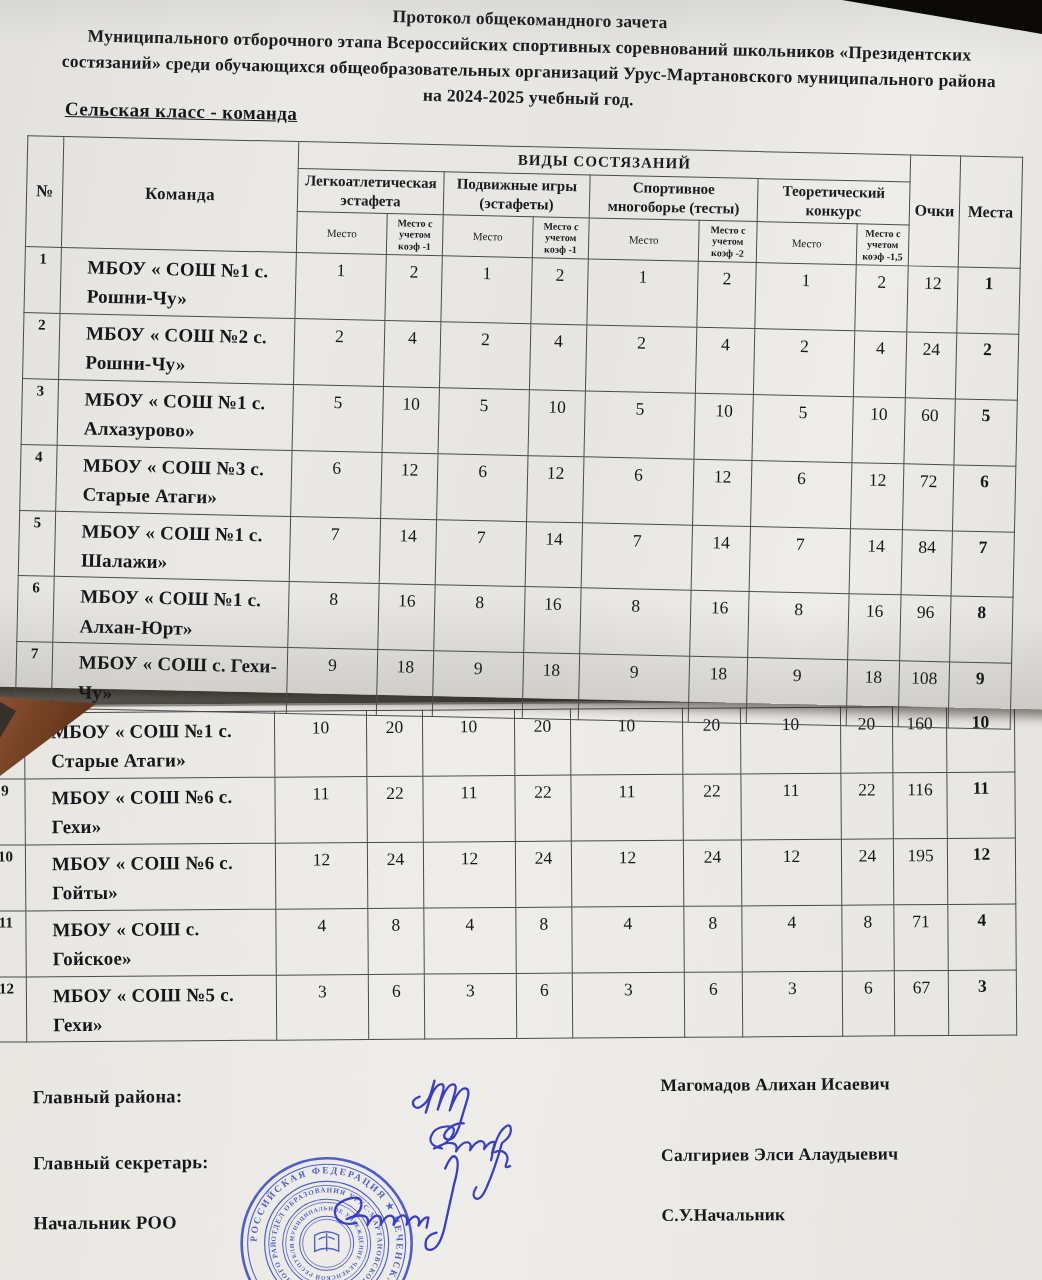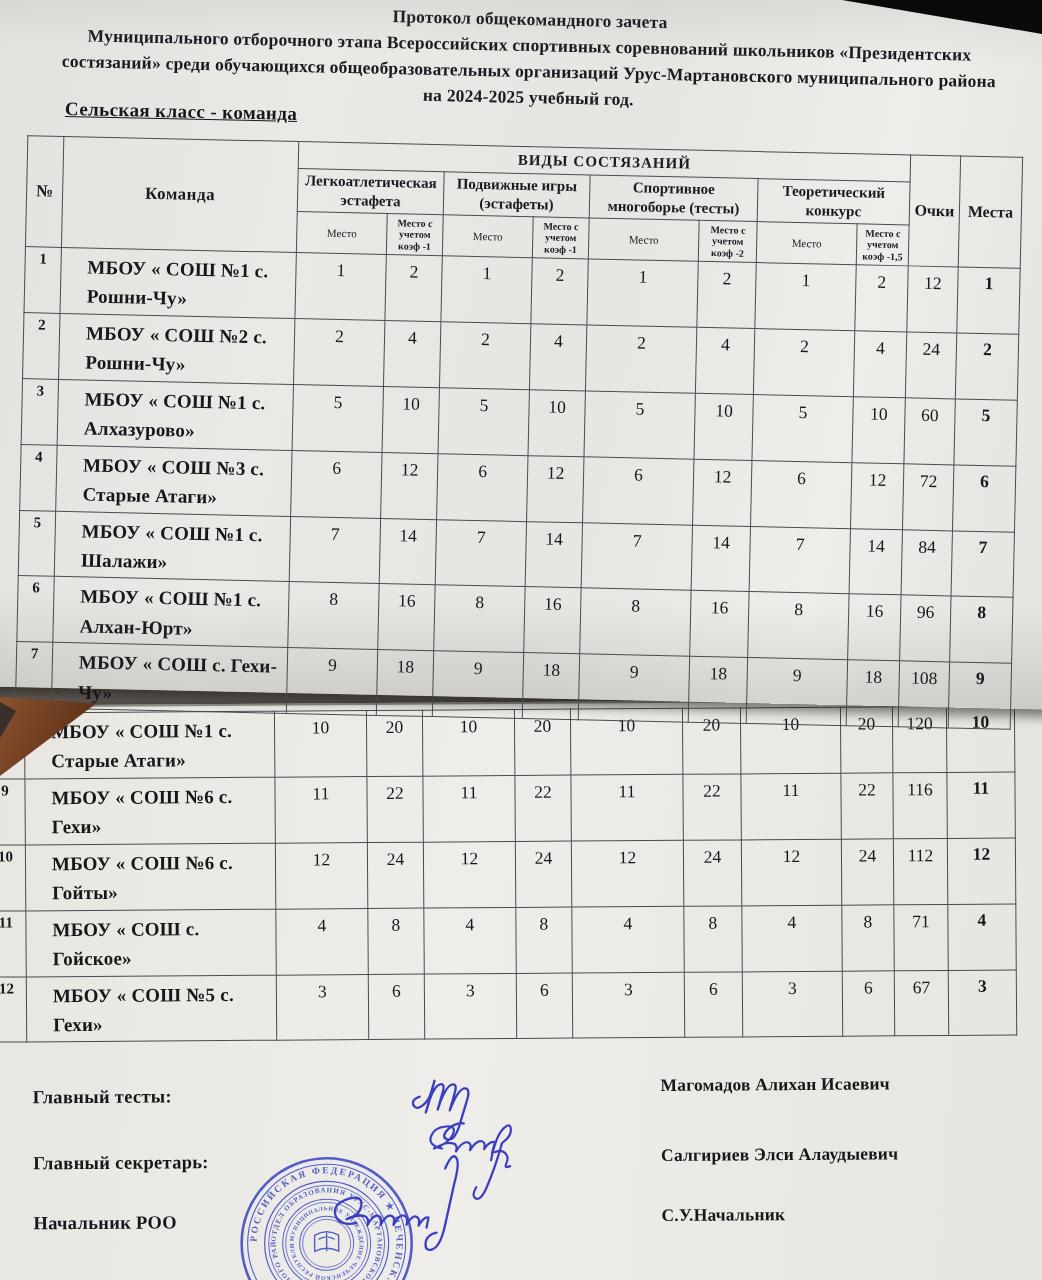--- a/index.html
+++ b/index.html
@@ -244,21 +244,21 @@
             <td class="num"></td>
             <td class="team">МБОУ « СОШ №1 с. Старые Атаги»</td>
             <td class="val">10</td>
             <td class="val">20</td>
             <td class="val">10</td>
             <td class="val">20</td>
             <td class="val">10</td>
             <td class="val">20</td>
             <td class="val">10</td>
             <td class="val">20</td>
-            <td class="points">120</td>
+            <td class="points">160</td>
             <td class="place">10</td>
           </tr>
           <tr>
             <td class="num">9</td>
             <td class="team">МБОУ « СОШ №6 с. Гехи»</td>
             <td class="val">11</td>
             <td class="val">22</td>
             <td class="val">11</td>
             <td class="val">22</td>
             <td class="val">11</td>
@@ -272,21 +272,21 @@
             <td class="num">10</td>
             <td class="team">МБОУ « СОШ №6 с. Гойты»</td>
             <td class="val">12</td>
             <td class="val">24</td>
             <td class="val">12</td>
             <td class="val">24</td>
             <td class="val">12</td>
             <td class="val">24</td>
             <td class="val">12</td>
             <td class="val">24</td>
-            <td class="points">112</td>
+            <td class="points">195</td>
             <td class="place">12</td>
           </tr>
           <tr>
             <td class="num">11</td>
             <td class="team">МБОУ « СОШ  с. Гойское»</td>
             <td class="val">4</td>
             <td class="val">8</td>
             <td class="val">4</td>
             <td class="val">8</td>
             <td class="val">4</td>
@@ -306,21 +306,21 @@
             <td class="val">3</td>
             <td class="val">6</td>
             <td class="val">3</td>
             <td class="val">6</td>
             <td class="points">67</td>
             <td class="place">3</td>
           </tr>
         </tbody>
     </table>
 
-    <div class="sig-role" style="left:50px;top:380px">Главный тесты:</div>
+    <div class="sig-role" style="left:50px;top:380px">Главный района:</div>
     <div class="sig-role" style="left:50px;top:446px">Главный секретарь:</div>
     <div class="sig-role" style="left:50px;top:506px">Начальник  РОО</div>
 
     <div class="sig-name" style="left:678px;top:372px">Магомадов Алихан Исаевич</div>
     <div class="sig-name" style="left:678px;top:442px">Салгириев Элси Алаудыевич</div>
     <div class="sig-name" style="left:678px;top:502px">С.У.Начальник</div>
 
     <svg class="inkart" width="1064" height="604" viewBox="0 0 1064 604">
 
       <g opacity="0.82">

